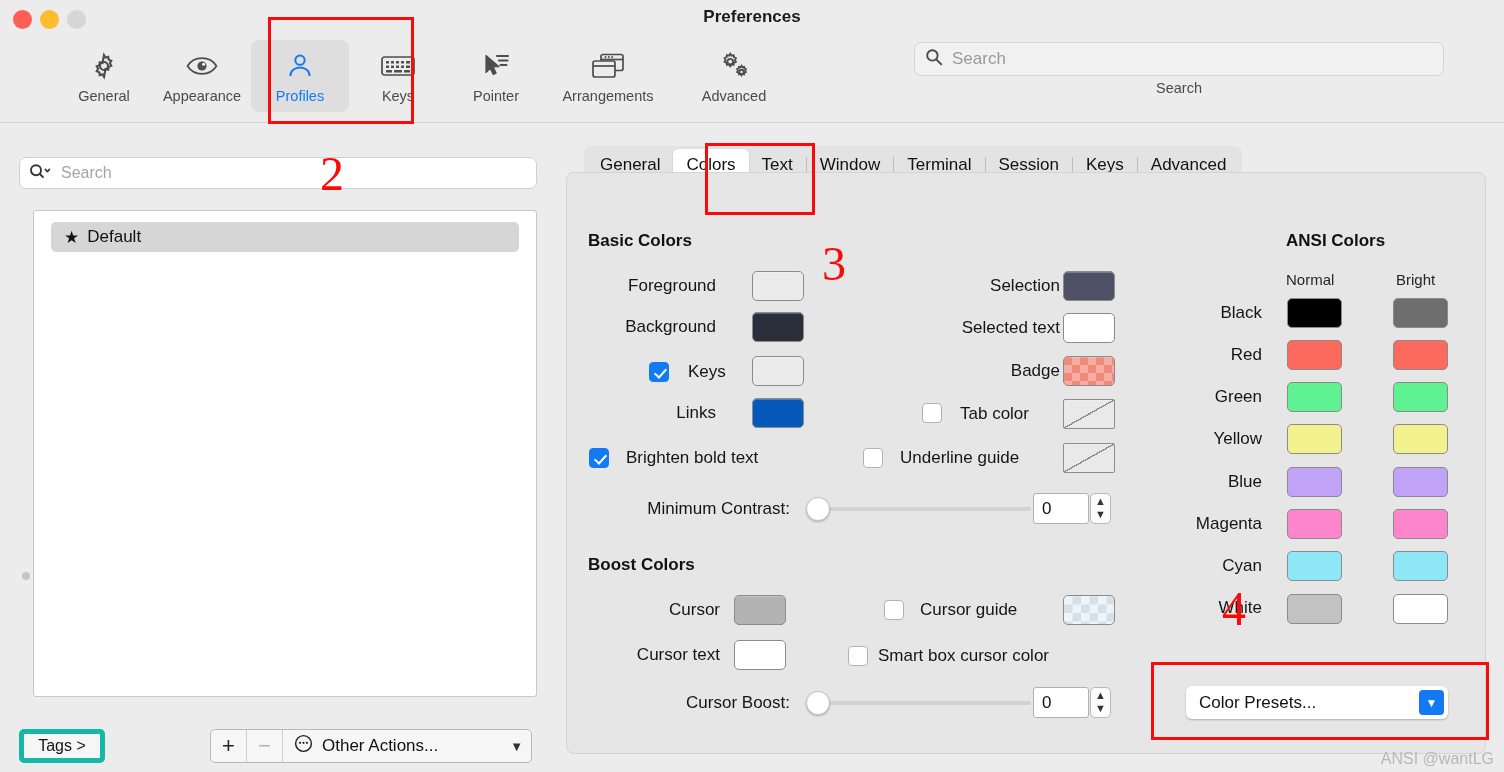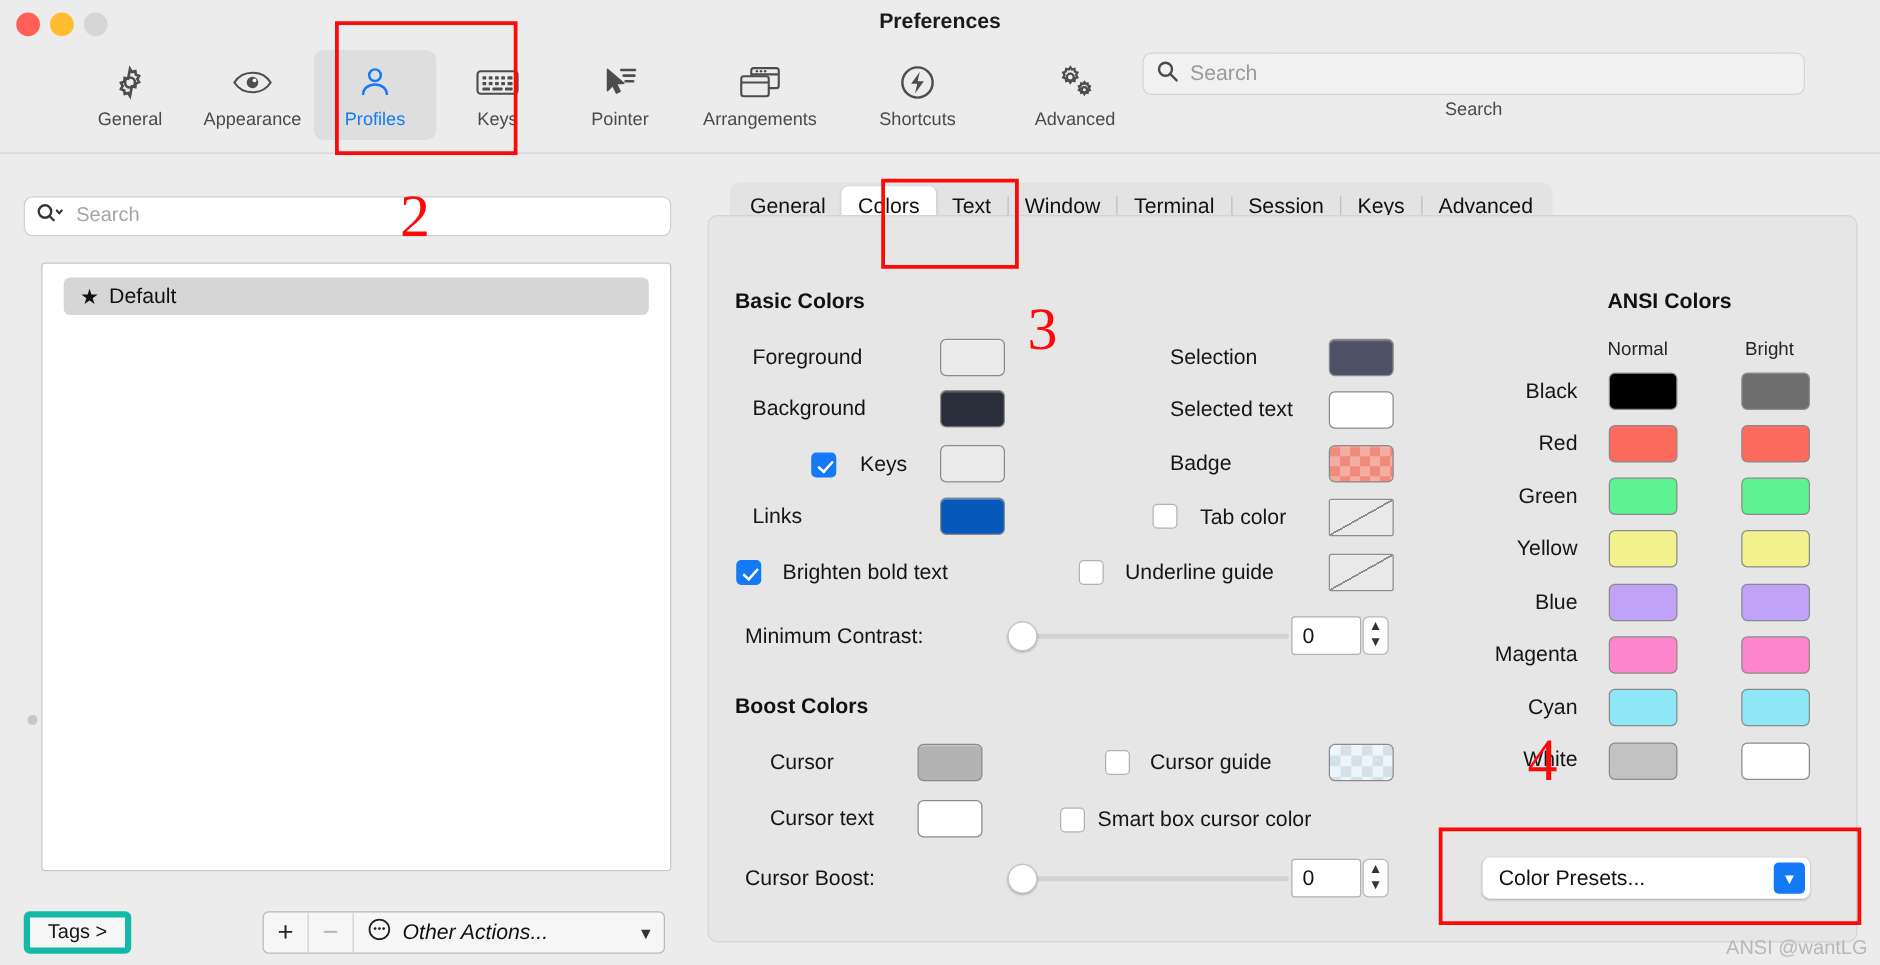--- a/index.html
+++ b/index.html
@@ -107,21 +107,21 @@
   }
   .seg-btn {
     width: 36px; display: flex; align-items: center; justify-content: center;
     font-size: 22px; color: #222; border-right: 1px solid #cfcfcf;
   }
   .seg-btn.disabled { color: #b4b4b4; }
   .seg-popup {
     min-width: 248px; display: flex; align-items: center; padding: 0 8px 0 11px;
     font-size: 17px; color: #111; gap: 9px; justify-content: space-between;
   }
-  .seg-popup .lbl { display: flex; align-items: center; gap: 9px; font-style: italic; }
+  .seg-popup .lbl { display: flex; align-items: center; gap: 9px; }
   .chev { font-size: 13px; color: #333; }
 
   
   .right-pane { position: absolute; left: 560px; top: 123px; width: 944px; height: 649px; }
   .tabbar {
     position: absolute; left: 24px; top: 23px; height: 38px;
     background: #e3e3e3; border-radius: 8px; display: flex; align-items: center;
     padding: 3px;
   }
   .tab {
@@ -133,21 +133,21 @@
   .tab-sep { width: 1px; height: 16px; background: #bdbdbd; }
 
   .content-card {
     position: absolute; left: 6px; top: 49px; width: 920px; height: 582px;
     background: #e6e6e6; border: 1px solid #d4d4d4; border-radius: 8px;
   }
 
   .section-title { position: absolute; font-size: 17px; font-weight: bold; color: #111; }
 
   .ctl-label { position: absolute; font-size: 17px; color: #151515; white-space: nowrap; }
-  .ctl-label.right { text-align: left; padding-left: 36px; }
+  .ctl-label.right { text-align: right; padding-left: 36px; }
 
   .swatch {
     position: absolute; width: 52px; height: 30px; border-radius: 5px;
     border: 1px solid #8b8b8b;
     box-shadow: inset 0 1px 0 rgba(255,255,255,.25);
   }
   .swatch.none {
     background: #e9e9e9; border: 1px solid #8e8e8e; border-radius: 2px;
   }
   .swatch.none::after {
@@ -329,29 +329,20 @@
                 <circle cx="18.8" cy="5" r="1"></circle>
                 <circle cx="22.1" cy="5" r="1"></circle>
             </g>
             <rect x="3" y="9" width="22" height="16" rx="2" fill="#ececec"></rect>
             <path d="M3 14h22"></path>
           </svg>
         </span>
         <span class="tb-label">Arrangements</span>
       </div>
 
-      <div class="tb-item wide">
-        <span class="tb-icon">
-          <svg width="32" height="30" viewBox="0 0 26 26" class="tb-ico-svg">
-            <circle cx="13" cy="13" r="10.5"></circle>
-            <path d="M14.6 5.5L8.6 13.8h4.2l-1.5 6.8 6.1-8.4h-4.3z" fill="#4d4d4d" stroke="none"></path>
-          </svg>
-        </span>
-        <span class="tb-label">Shortcuts</span>
-      </div>
 
       <div class="tb-item wide">
         <span class="tb-icon">
           <svg width="36" height="30" viewBox="0 0 32 28" class="tb-ico-svg" stroke-width="1.5">
             <circle cx="12.5" cy="10" r="2.6"></circle>
             <path d="M12.5 2.6l1.1 1.7 2-.5.3 2 1.9.8-1 1.8 1 1.8-1.9.8-.3 2-2-.5-1.1 1.7-1.1-1.7-2 .5-.3-2-1.9-.8 1-1.8-1-1.8 1.9-.8.3-2 2 .5z"></path>
             <circle cx="23" cy="19.5" r="2"></circle>
             <path d="M23 13.8l.85 1.3 1.55-.38.23 1.55 1.45.6-.77 1.38.77 1.38-1.45.6-.23 1.55-1.55-.38-.85 1.3-.85-1.3-1.55.38-.23-1.55-1.45-.6.77-1.38-.77-1.38 1.45-.6.23-1.55 1.55.38z"></path>
           </svg>
         </span>

